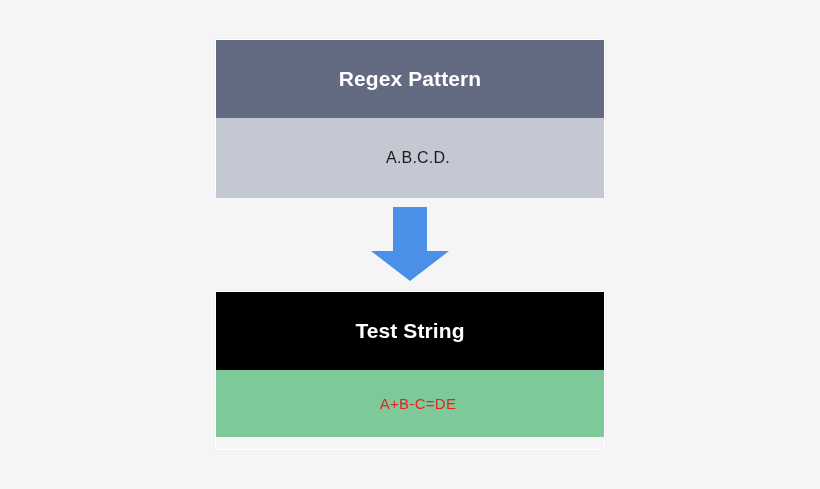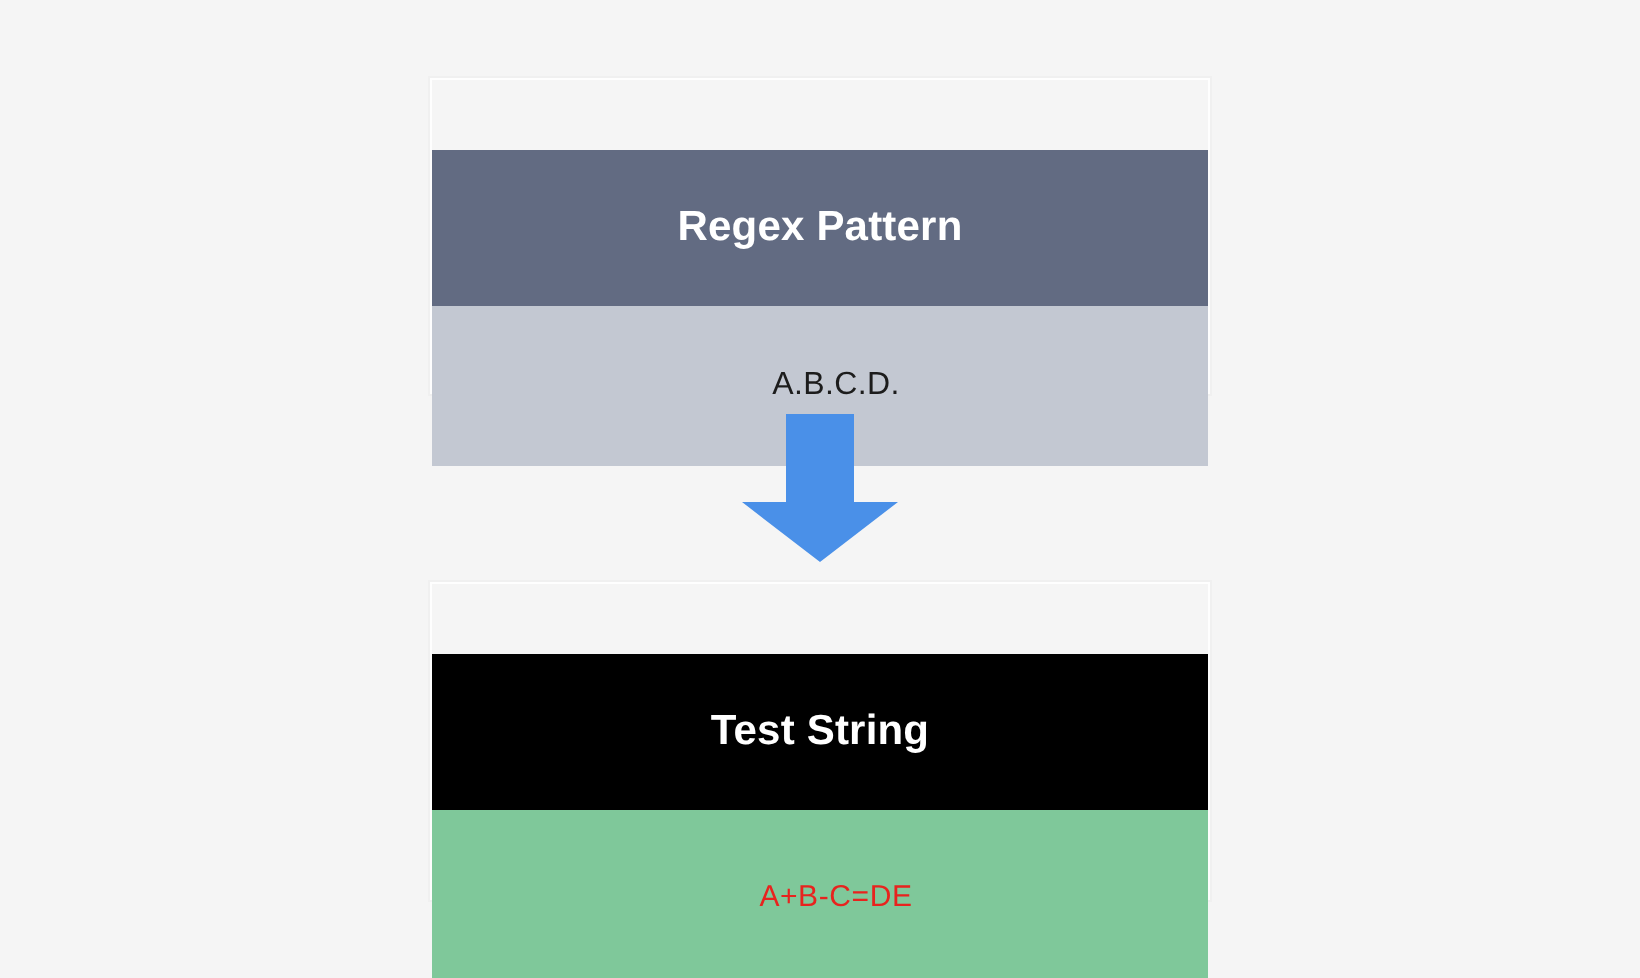--- a/index.html
+++ b/index.html
@@ -32,21 +32,20 @@
     border: 1px solid rgba(255,255,255,0.85);
     box-shadow: 0 0 0 1px rgba(0,0,0,0.02);
   }
   .card-header {
     display: flex;
     align-items: center;
     justify-content: center;
     color: #ffffff;
     font-weight: bold;
     letter-spacing: 0.1px;
-    margin-top: 35px;
   }
   .card-body {
     display: flex;
     align-items: center;
     justify-content: center;
     padding-left: 16px;
   }
 
   
   #pattern-card {
@@ -72,21 +71,21 @@
   #teststring-card {
     top: 291px;
     height: 159px;
   }
   #teststring-card .card-header {
     height: 78px;
     background: #000000;
     font-size: 21px;
   }
   #teststring-card .card-body {
-    height: 86px;
+    height: 67px;
     background: #7fc89a;
   }
   .teststring-text {
     font-size: 15px;
     color: #e8231e;
     letter-spacing: 0.3px;
   }
 
   
   #flow-arrow {

